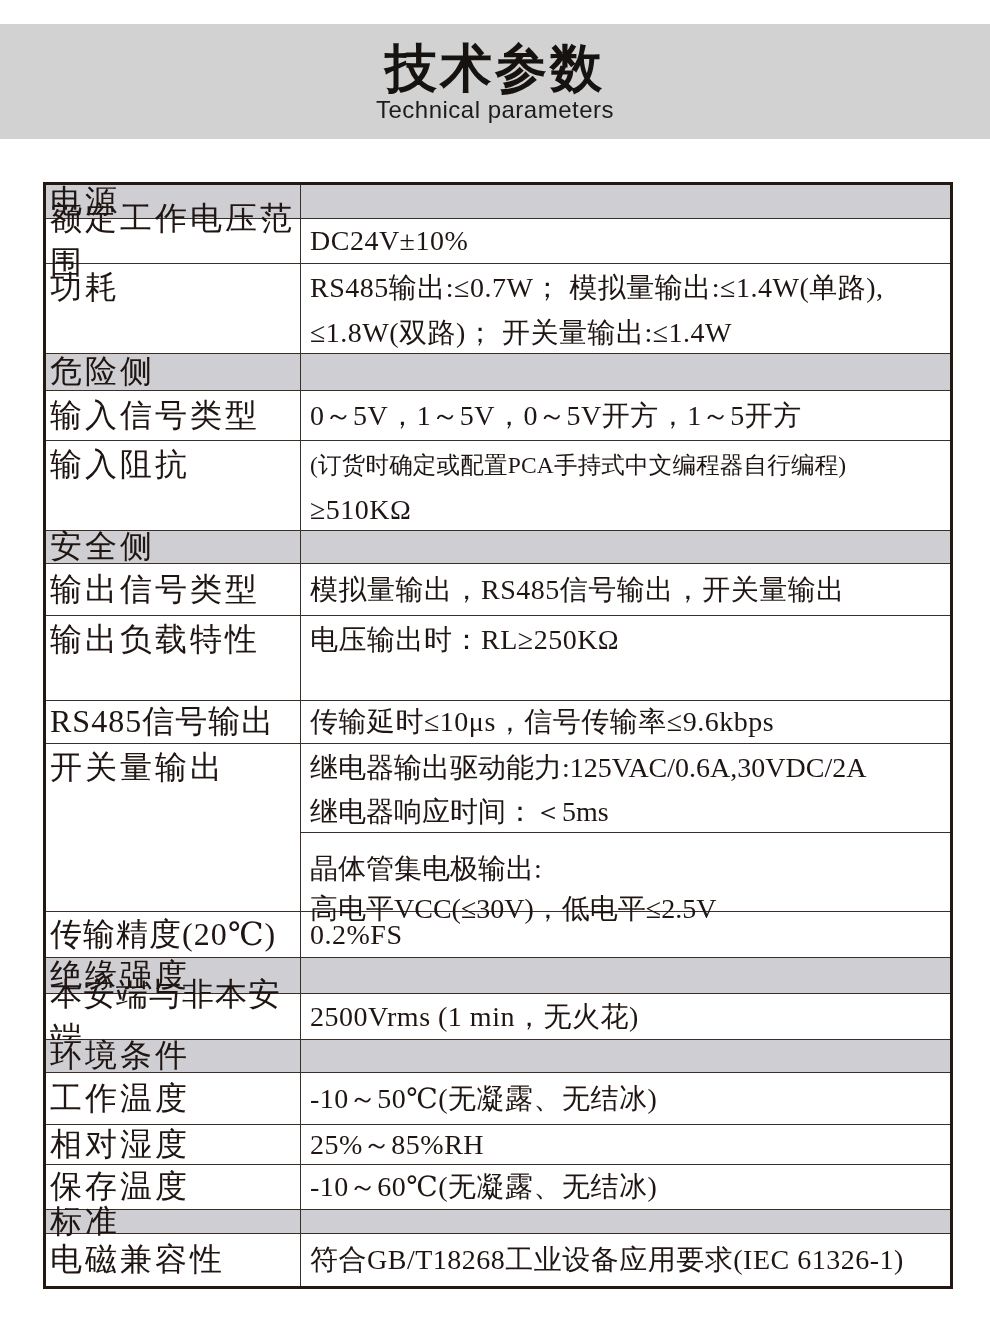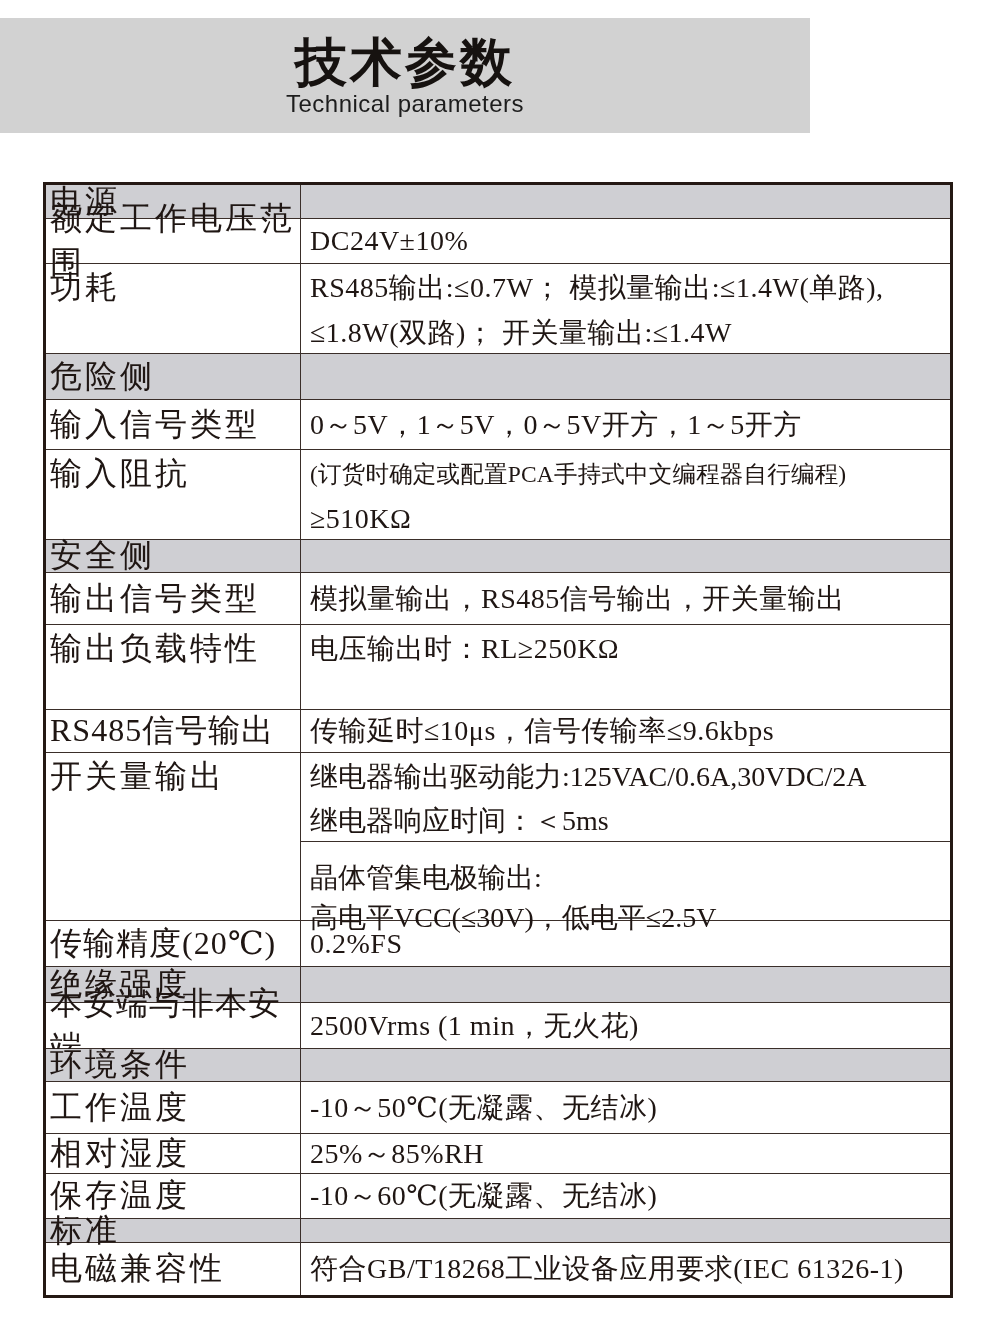--- a/index.html
+++ b/index.html
@@ -9,21 +9,21 @@
     --border-dark:#241813;
     --line:#3a2e29;
     --text:#1f1613;
   }
   *{margin:0;padding:0;box-sizing:border-box;}
   html,body{width:990px;height:1329px;background:var(--page-bg);overflow:hidden;}
   body{font-family:"Liberation Serif","DejaVu Serif",serif;color:var(--text);}
 
   
   .title-band{
-    position:absolute;left:0;top:18px;width:810px;height:115px;
+    position:absolute;left:0;top:24px;width:990px;height:115px;
     background:var(--band-bg);
     display:flex;flex-direction:column;align-items:center;justify-content:center;
   }
   .title-zh{
     font-family:"Liberation Sans","DejaVu Sans",sans-serif;
     font-weight:bold;font-size:52px;line-height:54px;letter-spacing:3px;
     color:#161210;
   }
   .title-en{
     font-family:"Liberation Sans","DejaVu Sans",sans-serif;
@@ -89,21 +89,21 @@
   <div class="tr multiline" style="height:90px">
     <div class="td-label">
       <div class="line">功耗</div>
     </div>
     <div class="td-value">
       <div class="line">RS485输出:≤0.7W； 模拟量输出:≤1.4W(单路),</div>
       <div class="line">≤1.8W(双路)； 开关量输出:≤1.4W</div>
     </div>
   </div>
 
-  <div class="tr section" style="height:46px">
+  <div class="tr section" style="height:37px">
     <div class="td-label">危险侧</div>
     <div class="td-value"></div>
   </div>
 
   <div class="tr" style="height:50px">
     <div class="td-label">输入信号类型</div>
     <div class="td-value">0～5V，1～5V，0～5V开方，1～5开方</div>
   </div>
 
   <div class="tr multiline" style="height:90px">

